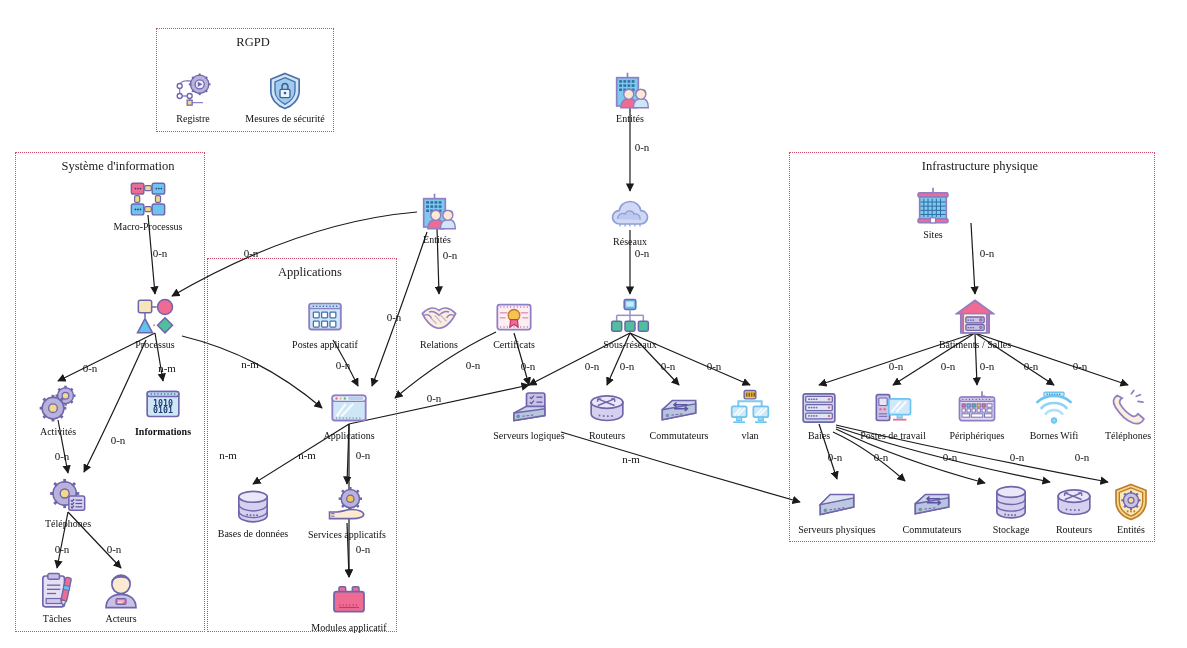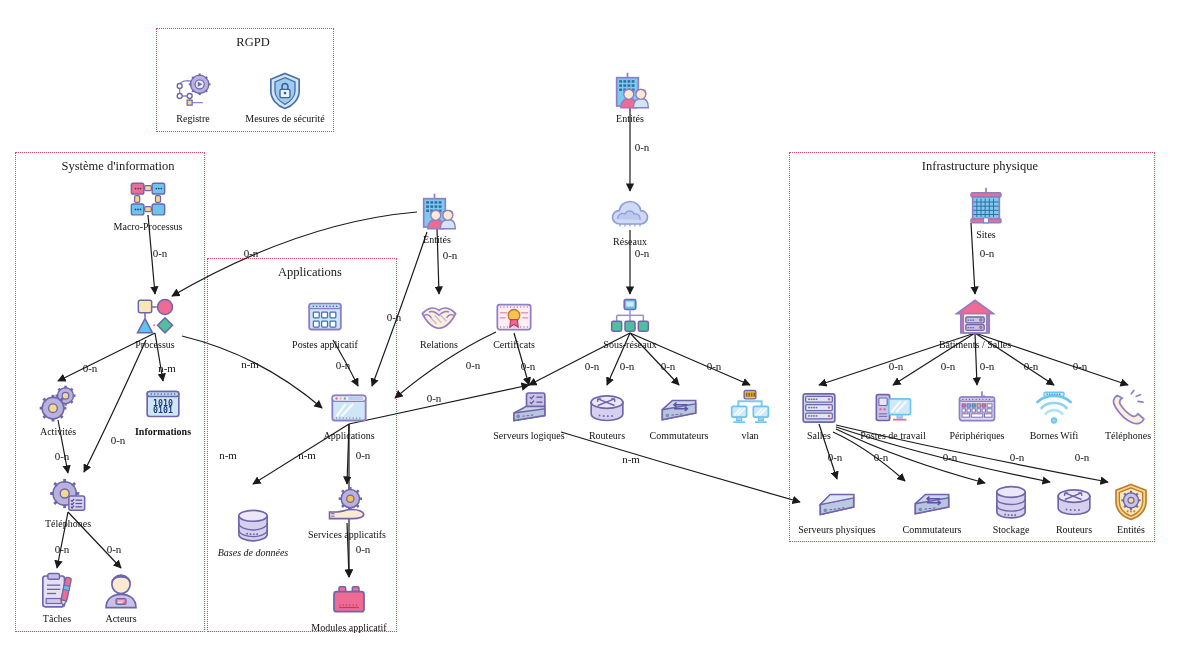--- a/index.html
+++ b/index.html
@@ -805,21 +805,21 @@
           <use href="#ic-app-blocks-icon"></use>
         </svg>
         <span class="lbl">Postes applicatif</span>
       </div>
       <div class="node" style="left: 349px; top: 388px;">
         <svg class="ico" width="40" height="40" viewBox="0 0 48 48">
           <use href="#ic-app-window-icon"></use>
         </svg>
         <span class="lbl">Applications</span>
       </div>
-      <div class="node" style="left: 253px; top: 505px; font-style: italic;">
+      <div class="node" style="left: 253px; top: 486px;">
         <svg class="ico" width="40" height="40" viewBox="0 0 48 48">
           <use href="#ic-database-icon"></use>
         </svg>
         <span class="lbl">Bases de données</span>
       </div>
       <div class="node wide" style="left: 347px; top: 487px;">
         <svg class="ico" width="40" height="40" viewBox="0 0 48 48">
           <use href="#ic-gear-hand-icon"></use>
         </svg>
         <span class="lbl">Services applicatifs</span>
@@ -883,37 +883,37 @@
           <use href="#ic-switch-icon"></use>
         </svg>
         <span class="lbl">Commutateurs</span>
       </div>
       <div class="node" style="left: 750px; top: 388px;">
         <svg class="ico" width="40" height="40" viewBox="0 0 48 48">
           <use href="#ic-vlan-screens-icon"></use>
         </svg>
         <span class="lbl">vlan</span>
       </div>
-      <div class="node" style="left: 986px; top: 187px;">
+      <div class="node" style="left: 933px; top: 187px;">
         <svg class="ico" width="40" height="40" viewBox="0 0 48 48">
           <use href="#ic-office-building-icon"></use>
         </svg>
         <span class="lbl">Sites</span>
       </div>
       <div class="node wide" style="left: 975px; top: 297px;">
         <svg class="ico" width="40" height="40" viewBox="0 0 48 48">
           <use href="#ic-datacenter-house-icon"></use>
         </svg>
         <span class="lbl">Bâtiments / Salles</span>
       </div>
       <div class="node" style="left: 819px; top: 388px;">
         <svg class="ico" width="40" height="40" viewBox="0 0 48 48">
           <use href="#ic-rack-icon"></use>
         </svg>
-        <span class="lbl">Salles</span>
+        <span class="lbl">Baies</span>
       </div>
       <div class="node wide" style="left: 893px; top: 388px;">
         <svg class="ico" width="40" height="40" viewBox="0 0 48 48">
           <use href="#ic-workstation-icon"></use>
         </svg>
         <span class="lbl">Postes de travail</span>
       </div>
       <div class="node" style="left: 977px; top: 388px;">
         <svg class="ico" width="40" height="40" viewBox="0 0 48 48">
           <use href="#ic-keyboard-icon"></use>

